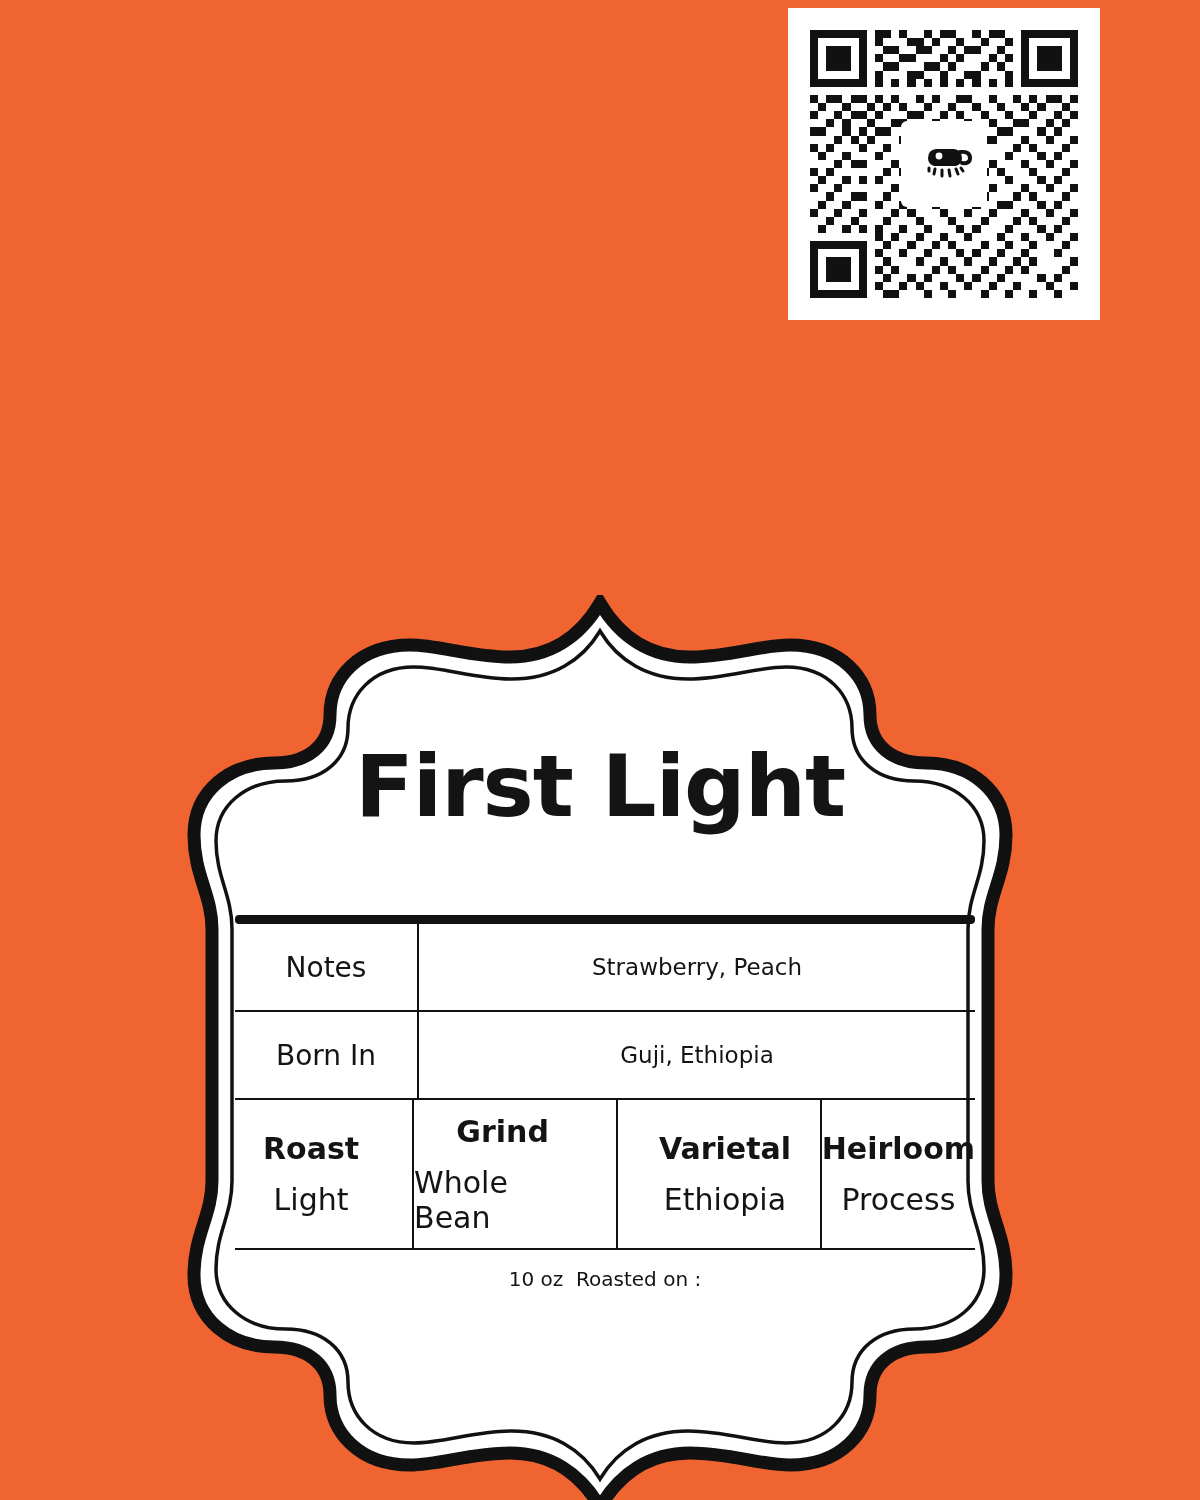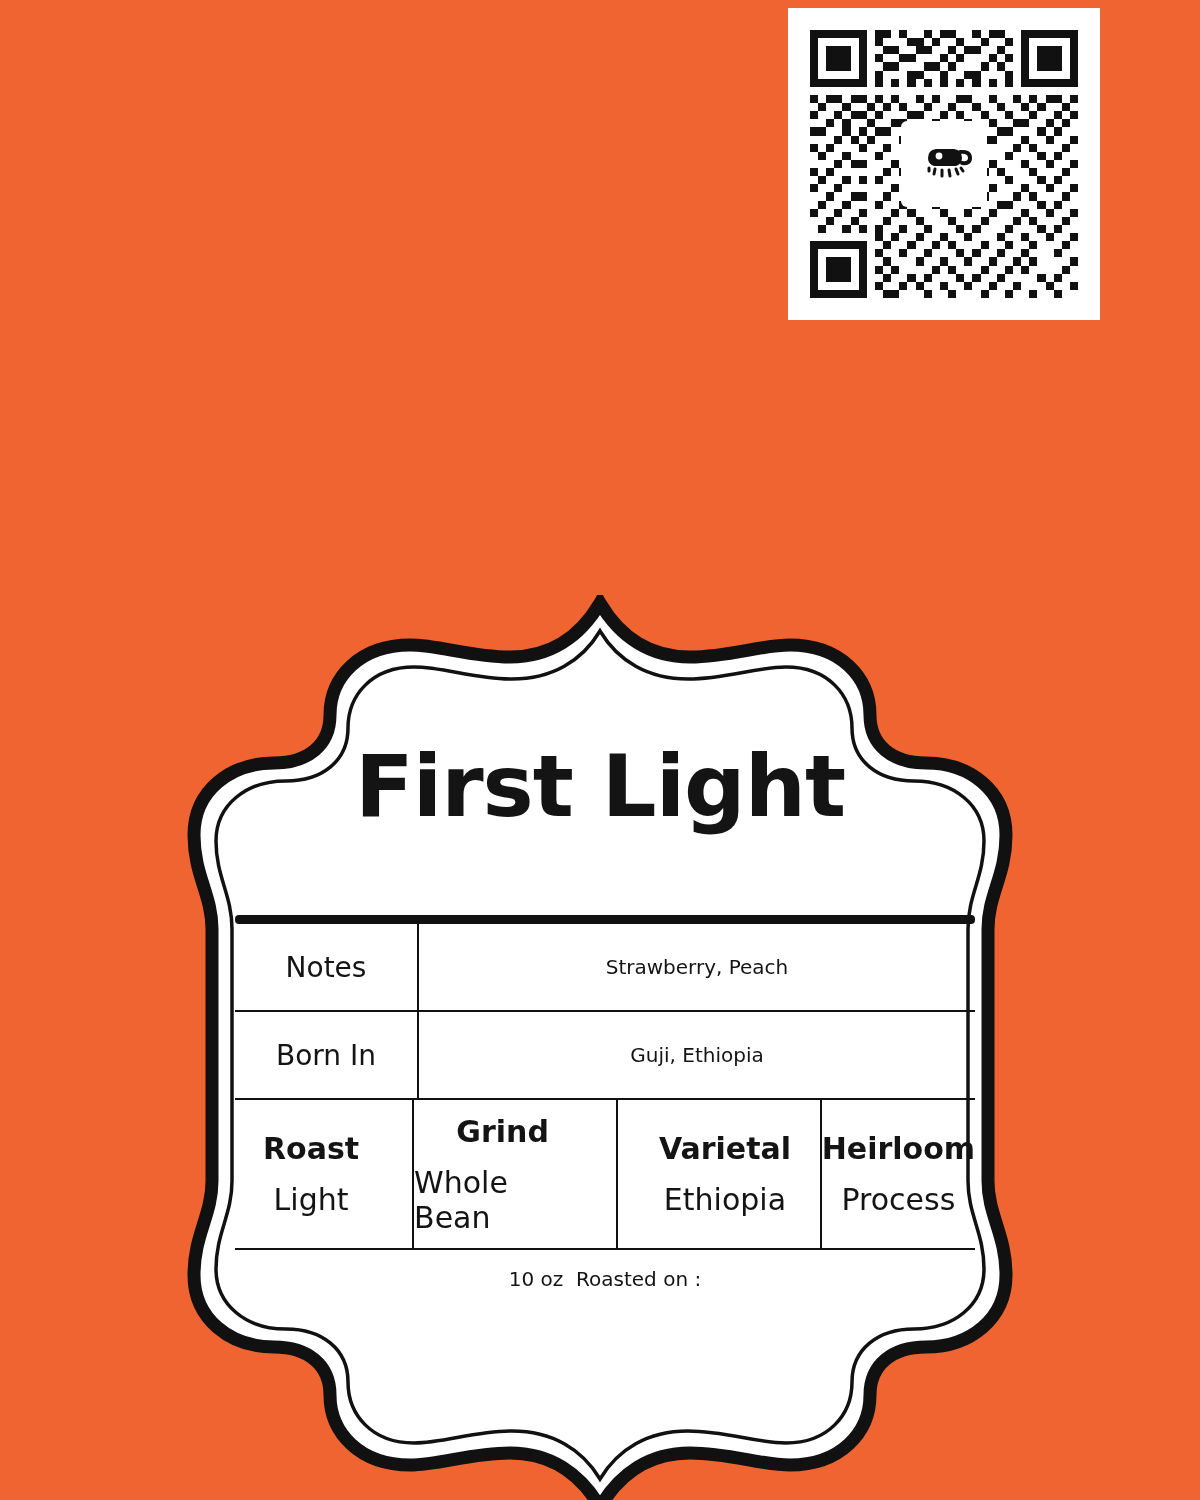--- a/index.html
+++ b/index.html
@@ -107,21 +107,21 @@
   }
   .cell-label {
     width: 182px;
     font-size: 28px;
     font-weight: normal;
     color: #141414;
   }
   .cell-value {
     flex: 1;
     border-left: 2px solid #111111;
-    font-size: 20px;
+    font-size: 23px;
     color: #141414;
   }
 
   
   .row-quad {
     display: flex;
     border-bottom: 2px solid #111111;
     height: 148px;
     gap: 25px;
   }

